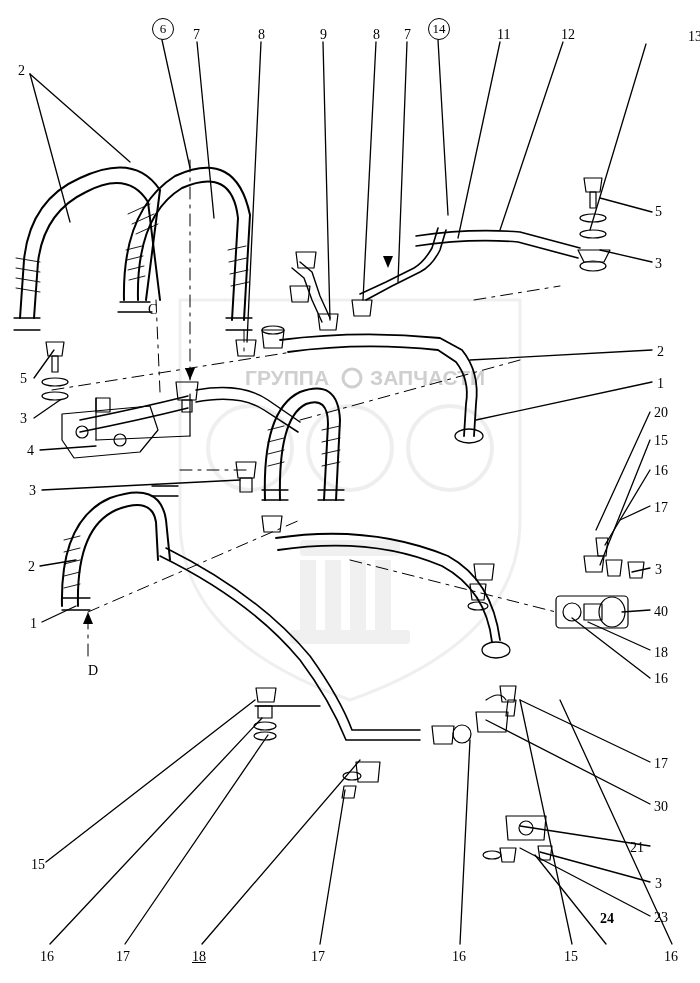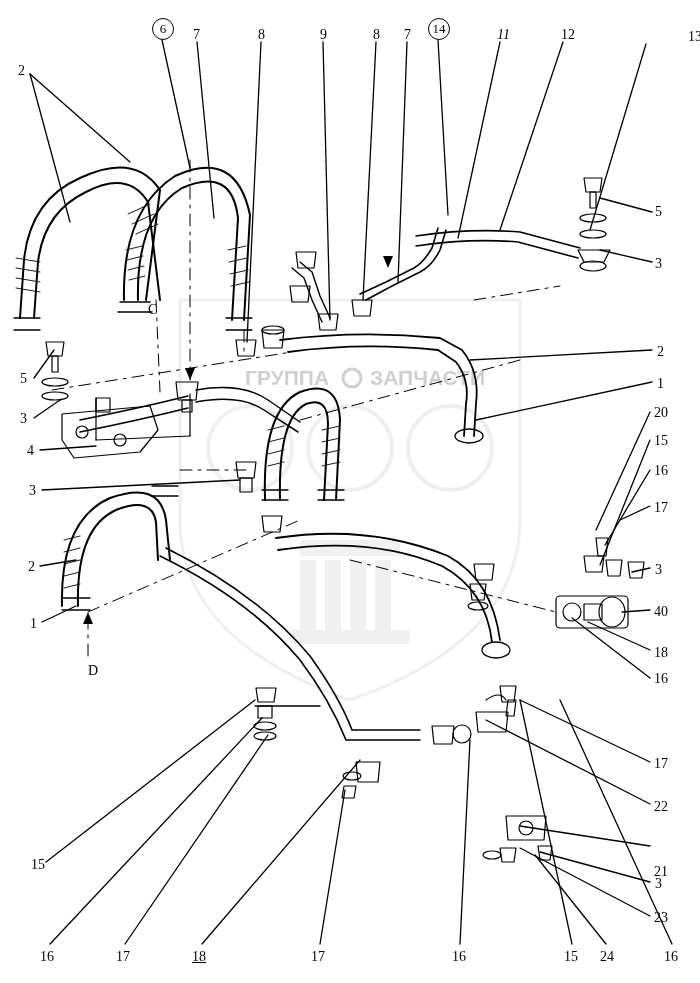--- a/index.html
+++ b/index.html
@@ -233,21 +233,21 @@
   </svg>
 
   <div id="labels">
       <div class="lbl circ" style="left: 152px; top: 18px;">6</div>
       <div class="lbl circ" style="left: 428px; top: 18px;">14</div>
       <div class="lbl" style="left: 193px; top: 28px;">7</div>
       <div class="lbl" style="left: 258px; top: 28px;">8</div>
       <div class="lbl" style="left: 320px; top: 28px;">9</div>
       <div class="lbl" style="left: 373px; top: 28px;">8</div>
       <div class="lbl" style="left: 404px; top: 28px;">7</div>
-      <div class="lbl" style="left: 497px; top: 28px; font-style: italic;">11</div>
+      <div class="lbl" style="left: 497px; top: 28px;">11</div>
       <div class="lbl" style="left: 561px; top: 28px; text-align: right;">12</div>
       <div class="lbl" style="left: 644px; top: 30px; margin-left: 44px;">13</div>
       <div class="lbl" style="left: 18px; top: 64px;">2</div>
       <div class="lbl" style="left: 20px; top: 372px;">5</div>
       <div class="lbl" style="left: 20px; top: 412px;">3</div>
       <div class="lbl" style="left: 27px; top: 444px;">4</div>
       <div class="lbl" style="left: 29px; top: 484px;">3</div>
       <div class="lbl" style="left: 28px; top: 560px;">2</div>
       <div class="lbl" style="left: 30px; top: 617px;">1</div>
       <div class="lbl" style="left: 655px; top: 205px;">5</div>
@@ -256,29 +256,29 @@
       <div class="lbl" style="left: 657px; top: 377px;">1</div>
       <div class="lbl" style="left: 654px; top: 406px;">20</div>
       <div class="lbl" style="left: 654px; top: 434px;">15</div>
       <div class="lbl" style="left: 654px; top: 464px;">16</div>
       <div class="lbl" style="left: 654px; top: 501px;">17</div>
       <div class="lbl" style="left: 655px; top: 563px;">3</div>
       <div class="lbl" style="left: 654px; top: 605px;">40</div>
       <div class="lbl" style="left: 654px; top: 646px;">18</div>
       <div class="lbl" style="left: 654px; top: 672px;">16</div>
       <div class="lbl" style="left: 654px; top: 757px;">17</div>
-      <div class="lbl" style="left: 654px; top: 800px;">22</div>
-      <div class="lbl" style="left: 654px; top: 841px; margin-top: 24px;">21</div>
+      <div class="lbl" style="left: 654px; top: 800px;">30</div>
+      <div class="lbl" style="left: 630px; top: 841px;">21</div>
       <div class="lbl" style="left: 655px; top: 877px;">3</div>
       <div class="lbl" style="left: 654px; top: 911px;">23</div>
       <div class="lbl" style="left: 31px; top: 858px;">15</div>
       <div class="lbl" style="left: 40px; top: 950px;">16</div>
       <div class="lbl" style="left: 116px; top: 950px;">17</div>
       <div class="lbl" style="left: 192px; top: 950px; text-decoration: underline;">18</div>
       <div class="lbl" style="left: 311px; top: 950px;">17</div>
       <div class="lbl" style="left: 452px; top: 950px;">16</div>
       <div class="lbl" style="left: 564px; top: 950px;">15</div>
-      <div class="lbl" style="left: 600px; top: 950px;">24</div>
+      <div class="lbl" style="left: 600px; top: 912px; font-weight: bold;">24</div>
       <div class="lbl" style="left: 664px; top: 950px;">16</div>
       <div class="lbl" style="left: 148px; top: 303px;">C</div>
       <div class="lbl" style="left: 88px; top: 664px;">D</div>
     </div>
 </div>
 
 </body></html>

